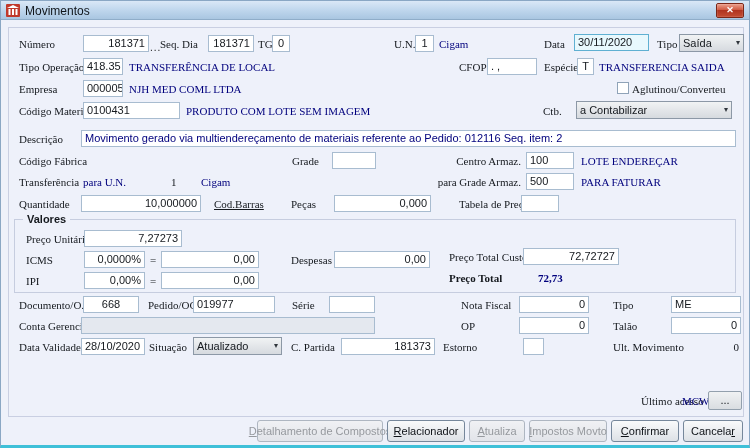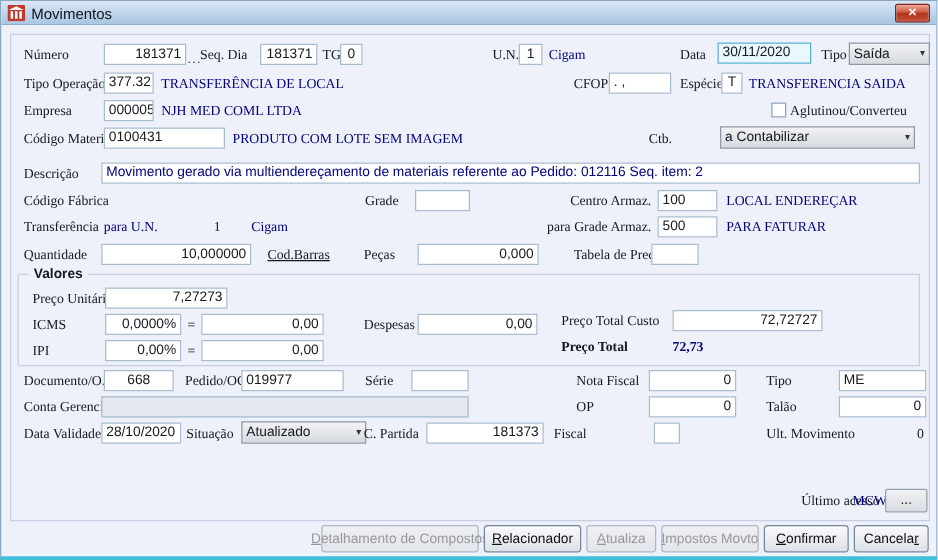--- a/index.html
+++ b/index.html
@@ -78,52 +78,52 @@
   <span class="lbl blue" style="left:438px;top:37px">Cigam</span>
   <span class="lbl" style="left:543px;top:37px">Data</span>
   <div class="f focusf" style="left:573px;top:33px;width:75px">30/11/2020</div>
   <span class="lbl" style="left:656px;top:37px">Tipo</span>
   <div class="combo" style="left:678px;top:33px;width:65px">
     <span>Saída</span>
     <span class="arr">▾</span>
   </div>
 
   <span class="lbl" style="left:18px;top:60px">Tipo Operação</span>
-  <div class="f" style="left:82px;top:57px;width:40px">377.32</div>
+  <div class="f" style="left:82px;top:57px;width:40px">418.35</div>
   <span class="lbl blue" style="left:128px;top:60px">TRANSFERÊNCIA DE LOCAL</span>
   <span class="lbl" style="left:458px;top:60px">CFOP</span>
   <div class="f" style="left:486px;top:57px;width:50px">. ,</div>
   <span class="lbl" style="left:543px;top:60px">Espécie</span>
   <div class="f ac" style="left:576px;top:57px;width:17px">T</div>
   <span class="lbl blue" style="left:598px;top:60px">TRANSFERENCIA SAIDA</span>
 
   <span class="lbl" style="left:18px;top:82px">Empresa</span>
   <div class="f" style="left:82px;top:79px;width:40px">000005</div>
   <span class="lbl blue" style="left:128px;top:82px">NJH MED COML LTDA</span>
   <div class="chk" style="left:616px;top:81px"></div>
   <span class="lbl" style="left:631px;top:82px">Aglutinou/Converteu</span>
 
   <span class="lbl" style="left:18px;top:104px">Código Material</span>
   <div class="f" style="left:82px;top:101px;width:97px">0100431</div>
   <span class="lbl blue" style="left:185px;top:104px">PRODUTO COM LOTE SEM IMAGEM</span>
-  <span class="lbl" style="left:518px;top:104px">Ctb.</span>
+  <span class="lbl" style="left:542px;top:104px">Ctb.</span>
   <div class="combo" style="left:575px;top:100px;width:156px">
     <span>a Contabilizar</span>
     <span class="arr">▾</span>
   </div>
 
   <span class="lbl" style="left:18px;top:132px">Descrição</span>
   <div class="f blue" style="left:80px;top:129px;width:655px">Movimento gerado via multiendereçamento de materiais referente ao Pedido: 012116 Seq. item: 2</div>
 
   <span class="lbl" style="left:18px;top:154px">Código Fábrica</span>
   <span class="lbl" style="left:291px;top:154px">Grade</span>
   <div class="f" style="left:331px;top:151px;width:44px"></div>
   <span class="lbl rlbl" style="left:430px;top:154px;width:90px">Centro Armaz.</span>
   <div class="f" style="left:525px;top:151px;width:48px">100</div>
-  <span class="lbl blue" style="left:580px;top:154px">LOCAL ENDEREÇAR</span>
+  <span class="lbl blue" style="left:580px;top:154px">LOTE ENDEREÇAR</span>
 
   <span class="lbl" style="left:18px;top:175px">Transferência</span>
   <span class="lbl blue" style="left:82px;top:175px">para U.N.</span>
   <span class="lbl" style="left:170px;top:175px">1</span>
   <span class="lbl blue" style="left:200px;top:175px">Cigam</span>
   <span class="lbl rlbl" style="left:420px;top:175px;width:100px">para Grade Armaz.</span>
   <div class="f" style="left:525px;top:172px;width:48px">500</div>
   <span class="lbl blue" style="left:580px;top:175px">PARA FATURAR</span>
 
   <span class="lbl" style="left:18px;top:197px">Quantidade</span>
@@ -140,21 +140,21 @@
   <span class="lbl" style="left:25px;top:232px">Preço Unitário</span>
   <div class="f ar" style="left:83px;top:229px;width:98px">7,27273</div>
 
   <span class="lbl" style="left:25px;top:253px">ICMS</span>
   <div class="f ar" style="left:83px;top:250px;width:61px">0,0000%</div>
   <span class="lbl" style="left:149px;top:253px">=</span>
   <div class="f ar" style="left:160px;top:250px;width:98px">0,00</div>
   <span class="lbl" style="left:290px;top:253px">Despesas</span>
   <div class="f ar" style="left:333px;top:250px;width:96px">0,00</div>
   <span class="lbl" style="left:448px;top:250px">Preço Total Custo</span>
-  <div class="f ar" style="left:537px;top:247px;width:120px">72,72727</div>
+  <div class="f ar" style="left:522px;top:247px;width:96px">72,72727</div>
 
   <span class="lbl" style="left:25px;top:274px">IPI</span>
   <div class="f ar" style="left:83px;top:271px;width:61px">0,00%</div>
   <span class="lbl" style="left:149px;top:274px">=</span>
   <div class="f ar" style="left:160px;top:271px;width:98px">0,00</div>
   <span class="lbl bold" style="left:448px;top:271px">Preço Total</span>
   <span class="lbl bold blue" style="left:537px;top:271px">72,73</span>
 
   <span class="lbl" style="left:18px;top:298px">Documento/O.S</span>
   <div class="f ac" style="left:82px;top:295px;width:56px">668</div>
@@ -170,27 +170,27 @@
   <span class="lbl" style="left:18px;top:319px">Conta Gerencial</span>
   <div class="f ro" style="left:80px;top:316px;width:294px"></div>
   <span class="lbl" style="left:460px;top:319px">OP</span>
   <div class="f ar" style="left:518px;top:316px;width:70px">0</div>
   <span class="lbl" style="left:612px;top:319px">Talão</span>
   <div class="f ar" style="left:670px;top:316px;width:70px">0</div>
 
   <span class="lbl" style="left:18px;top:340px">Data Validade</span>
   <div class="f" style="left:80px;top:337px;width:64px">28/10/2020</div>
   <span class="lbl" style="left:148px;top:340px">Situação</span>
-  <div class="combo" style="left:192px;top:336px;width:100px">
+  <div class="combo" style="left:192px;top:336px;width:89px">
     <span>Atualizado</span>
     <span class="arr">▾</span>
   </div>
   <span class="lbl" style="left:290px;top:340px">C. Partida</span>
   <div class="f ar" style="left:340px;top:337px;width:94px">181373</div>
-  <span class="lbl" style="left:442px;top:340px">Fiscal</span>
+  <span class="lbl" style="left:442px;top:340px">Estorno</span>
   <div class="f" style="left:522px;top:337px;width:21px"></div>
   <span class="lbl" style="left:612px;top:340px">Ult. Movimento</span>
   <span class="lbl rlbl" style="left:690px;top:340px;width:48px">0</span>
 
   <span class="lbl" style="left:640px;top:394px">Último acesso</span>
   <span class="lbl blue" style="left:681px;top:394px">MCW</span>
   <div class="smallbtn" style="left:707px;top:390px;width:34px;height:19px">...</div>
 
   <div class="btn disabled" style="left:256px;top:419px;width:126px">
     <span></span>

